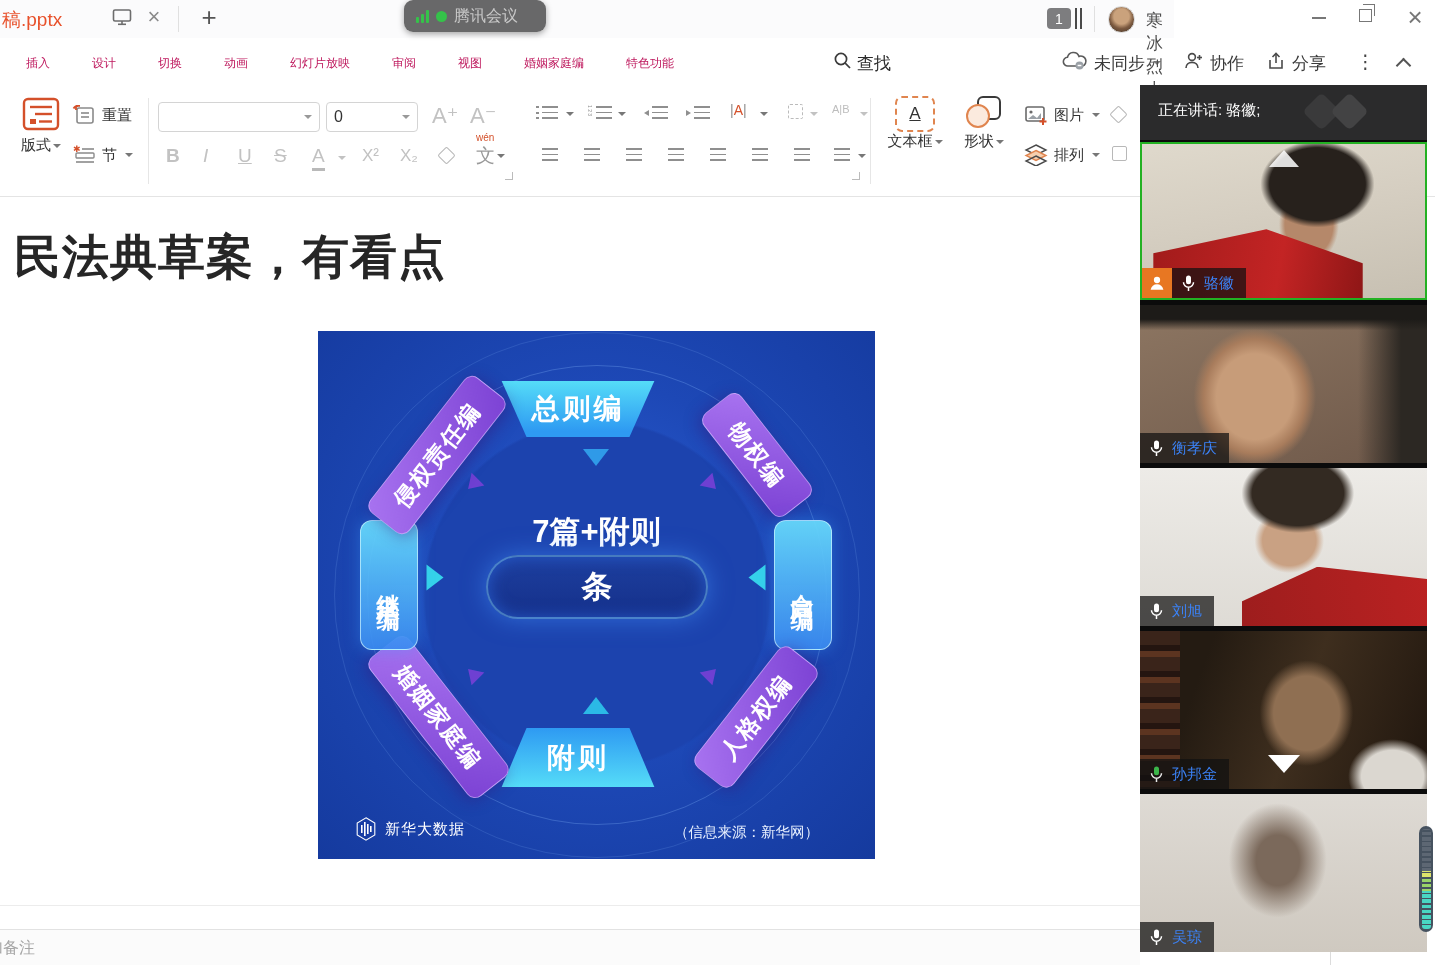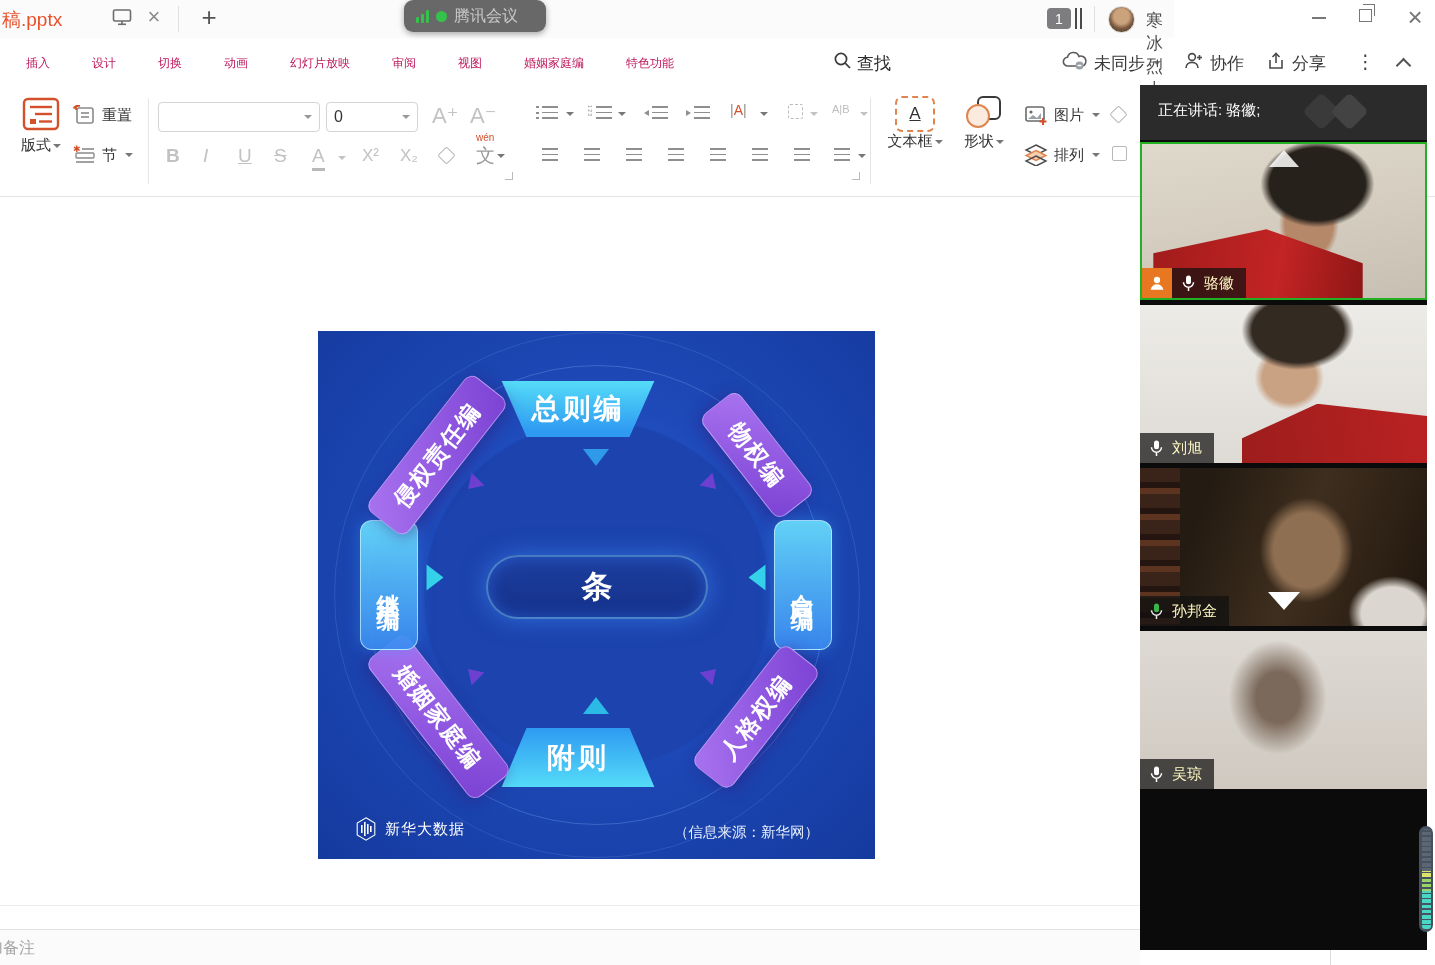--- a/index.html
+++ b/index.html
@@ -157,21 +157,21 @@
     radial-gradient(ellipse 72px 84px at 48% 42%,#7b695b 0 30%,rgba(123,105,91,0) 68%),
     linear-gradient(#dedad4,#cfc9c0)}
   .t5 .vid{background:
     radial-gradient(ellipse 74px 62px at 88% 92%,#dbd7d0 0 42%,rgba(219,215,208,0) 60%),
     radial-gradient(ellipse 78px 88px at 58% 52%,#8f6f52 0 42%,rgba(143,111,82,0) 60%),
     linear-gradient(110deg,#241b12 0 22%,#3e2e1e 55%,#20160e 100%)}
   .shelf{position:absolute;left:0;top:0;width:14%;height:100%;
     background:repeating-linear-gradient(to bottom,#3a241a 0 14px,#241510 14px 20px,#5c3420 20px 26px)}
   .nameplate{position:absolute;left:0;bottom:0;display:flex;align-items:center;z-index:4}
   .np-bar{display:flex;align-items:center;gap:8px;background:rgba(16,16,16,.72);height:30px;padding:0 12px 0 9px;
-    color:#fef9c3;font-size:15px;white-space:nowrap}
+    color:#3b82f6;font-size:15px;white-space:nowrap}
   .hostbadge{width:30px;height:30px;background:#e87722;display:flex;align-items:center;justify-content:center}
   .arr-up{position:absolute;left:50%;top:6px;transform:translateX(-50%);width:0;height:0;z-index:4;opacity:.85;
     border-left:15px solid transparent;border-right:15px solid transparent;border-bottom:17px solid #fff}
   .arr-dn{position:absolute;left:50%;bottom:16px;transform:translateX(-50%);width:0;height:0;z-index:4;
     border-left:16px solid transparent;border-right:16px solid transparent;border-top:18px solid #fff}
   
   #volmeter{position:absolute;left:1419px;top:826px;width:14px;height:106px;background:#46525f;border-radius:7px;z-index:55;
     box-sizing:border-box;padding:3px 2.5px}
   #volmeter .fill{position:relative;width:100%;height:100%;border-radius:3px;overflow:hidden;
     background:linear-gradient(to top,#49d6c3 0 38%,#9ad468 38% 50%,#dde26b 50% 58%,#5d6773 58% 100%)}
@@ -388,20 +388,21 @@
         <path d="M12 12 22 17 12 22 2 17z" fill="none" stroke="#4a4a4a" stroke-width="1.4"></path>
       </svg>
     <span class="tlabel">排列</span>
     <i class="crt"></i>
   </div>
   <span class="diam" style="position:absolute;left:1112px;top:20px"></span>
   <span style="position:absolute;left:1112px;top:58px;width:13px;height:13px;border:1.4px solid #b8b8b8;border-radius:2px"></span>
 </div>
 
 <div id="slide">
+  <div class="slide-title">民法典草案，有看点</div>
 
   <div id="info">
     <div class="ring r3"></div>
     <div class="ring r2"></div>
     <div class="ring r1"></div>
 
     <div class="node trap top">总则编</div>
     <div class="node prect p-tr">物权编</div>
     <div class="node vrect rgt">合同编</div>
     <div class="node prect p-br">人格权编</div>
@@ -412,20 +413,21 @@
 
     <div class="tri dn"></div>
     <div class="tri up"></div>
     <div class="tri rt"></div>
     <div class="tri lf"></div>
     <div class="ptri tl"></div>
     <div class="ptri tr"></div>
     <div class="ptri bl"></div>
     <div class="ptri br"></div>
 
+    <div class="c-top">7篇+附则</div>
     <div class="pill">
       <span class="unit">条</span>
     </div>
 
     <div class="brand">
       <svg width="20" height="24" viewBox="0 0 20 24">
           <path d="M10 .8 18.8 6v12L10 23.2 1.2 18V6Z" fill="none" stroke="#fff" stroke-width="1.1"></path>
           <rect x="5" y="8" width="1.6" height="8" fill="#fff"></rect>
           <rect x="8" y="5" width="1.6" height="14" fill="#fff"></rect>
           <rect x="11" y="7" width="1.6" height="10" fill="#fff"></rect>
@@ -467,20 +469,33 @@
           <svg width="15" height="19" viewBox="0 0 24 30">
               <rect x="8" y="2" width="8" height="14" rx="4" fill="#fff"></rect>
               <path d="M4 13a8 8 0 0 0 16 0" fill="none" stroke="#fff" stroke-width="2.4"></path>
               <line x1="12" y1="22" x2="12" y2="27" stroke="#fff" stroke-width="2.4"></line>
             </svg>
           <span>骆徽</span>
         </span>
       </div>
     </div>
 
+    <div class="tile t2">
+      <div class="vid"></div>
+      <div class="nameplate">
+        <span class="np-bar">
+          <svg width="15" height="19" viewBox="0 0 24 30">
+              <rect x="8" y="2" width="8" height="14" rx="4" fill="#fff"></rect>
+              <path d="M4 13a8 8 0 0 0 16 0" fill="none" stroke="#fff" stroke-width="2.4"></path>
+              <line x1="12" y1="22" x2="12" y2="27" stroke="#fff" stroke-width="2.4"></line>
+            </svg>
+          <span>衡孝庆</span>
+        </span>
+      </div>
+    </div>
 
     <div class="tile t3">
       <div class="vid"></div>
       <div class="book3"></div>
       <div class="nameplate">
         <span class="np-bar">
           <svg width="15" height="19" viewBox="0 0 24 30">
               <rect x="8" y="2" width="8" height="14" rx="4" fill="#fff"></rect>
               <path d="M4 13a8 8 0 0 0 16 0" fill="none" stroke="#fff" stroke-width="2.4"></path>
               <line x1="12" y1="22" x2="12" y2="27" stroke="#fff" stroke-width="2.4"></line>

